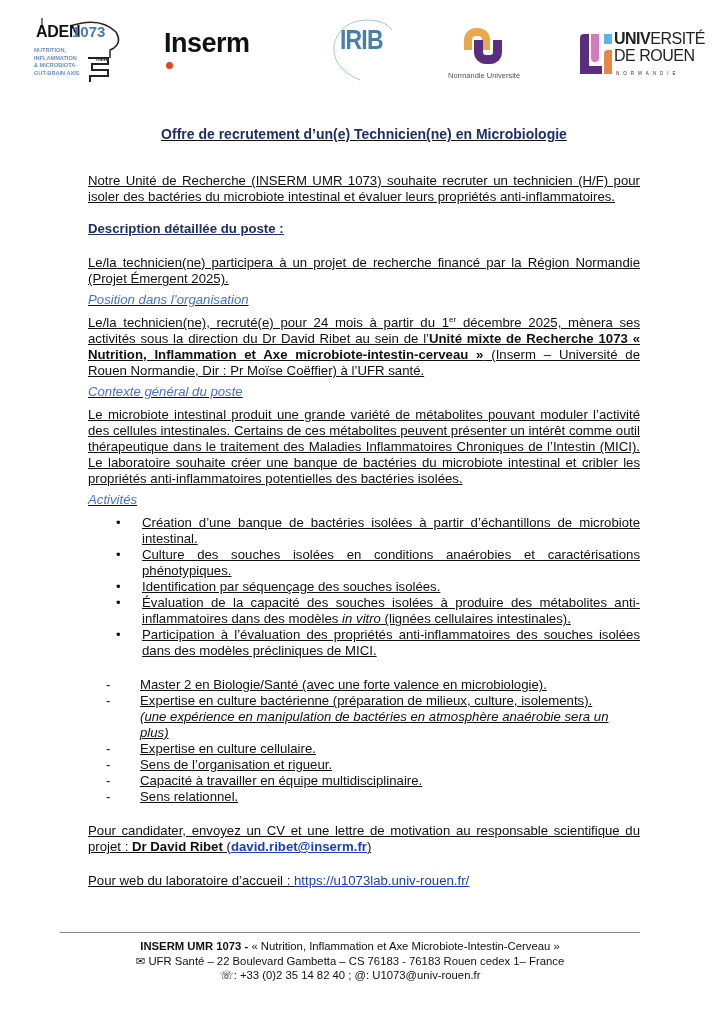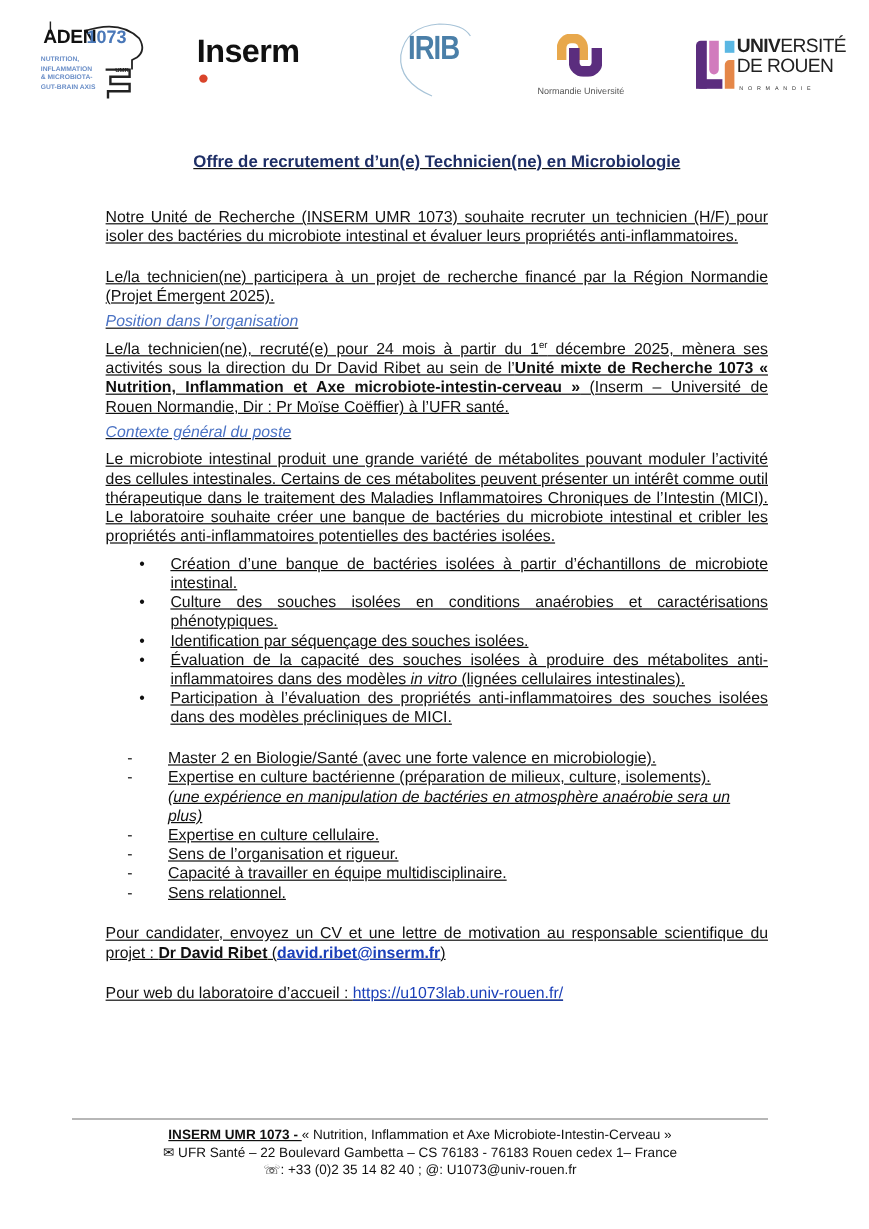--- a/index.html
+++ b/index.html
@@ -59,21 +59,21 @@
   ul.bullets li { position: relative; padding-left: 0; text-align: justify; }
   ul.bullets li::before { content: "•"; position: absolute; left: -26px; top: 0; }
 
   ul.dashes { list-style: none; margin-left: 52px; }
   ul.dashes li { position: relative; }
   ul.dashes li::before { content: "-"; position: absolute; left: -34px; top: 0; }
   .note { font-style: italic; }
 
   .footer-rule { position: absolute; left: 60px; top: 932px; width: 580px; height: 1px; background: #888; }
   .footer { position: absolute; left: 60px; top: 939px; width: 580px; text-align: center; font-size: 11.3px; line-height: 14.5px; color: #111; }
-  .footer b { font-weight: bold; text-decoration: underline; }
+  .footer b { font-weight: bold; }
 </style>
 </head>
 <body>
 
 <div class="logos">
   <div class="logo aden">
     <svg width="100" height="72" viewBox="0 0 100 72">
       <path d="M12 4 L12 14" stroke="#222" stroke-width="1.2" fill="none"></path>
       <path d="M40 12 Q70 2 86 18 Q92 28 84 34 L80 36 L80 44" stroke="#222" stroke-width="1.5" fill="none"></path>
       <path d="M58 44 L78 44 L78 50 L62 50 L62 56 L78 56 L78 62 L60 62 L60 68" stroke="#222" stroke-width="2" fill="none"></path>
@@ -117,29 +117,31 @@
     <div class="t2"><span>DE </span><b>ROUEN</b></div>
     <div class="t3">NORMANDIE</div>
   </div>
 </div>
 
 <div class="doc">
   <h1 class="title">Offre de recrutement d’un(e) Technicien(ne) en Microbiologie</h1>
 
   <p class="p-intro">Notre Unité de Recherche (INSERM UMR 1073) souhaite recruter un technicien (H/F) pour isoler des bactéries du microbiote intestinal et évaluer leurs propriétés anti-inflammatoires.</p>
 
+  <div class="sec-heading" style="margin-top:16px">Description détaillée du poste :</div>
 
   <p style="margin-top:18px">Le/la technicien(ne) participera à un projet de recherche financé par la Région Normandie (Projet Émergent 2025).</p>
 
   <div class="sub-heading" style="margin-top:5px">Position dans l’organisation</div>
   <p style="margin-top:7px"><span>Le/la technicien(ne), recruté(e) pour 24 mois à partir du 1</span><sup style="font-size:8px;line-height:0">er</sup><span> décembre 2025, mènera ses activités sous la direction du Dr David Ribet au sein de l’</span><span class="bold">Unité mixte de Recherche 1073 « Nutrition, Inflammation et Axe microbiote-intestin-cerveau »</span><span> (Inserm – Université de Rouen Normandie, Dir : Pr Moïse Coëffier) à l’UFR santé.</span></p>
 
   <div class="sub-heading" style="margin-top:5px">Contexte général du poste</div>
   <p style="margin-top:7px">Le microbiote intestinal produit une grande variété de métabolites pouvant moduler l’activité des cellules intestinales. Certains de ces métabolites peuvent présenter un intérêt comme outil thérapeutique dans le traitement des Maladies Inflammatoires Chroniques de l’Intestin (MICI). Le laboratoire souhaite créer une banque de bactéries du microbiote intestinal et cribler les propriétés anti-inflammatoires potentielles des bactéries isolées.</p>
 
+  <div class="sub-heading" style="margin-top:5px">Activités</div>
   <ul class="bullets" style="margin-top:7px">
     <li>Création d’une banque de bactéries isolées à partir d’échantillons de microbiote intestinal.</li>
     <li>Culture des souches isolées en conditions anaérobies et caractérisations phénotypiques.</li>
     <li>Identification par séquençage des souches isolées.</li>
     <li><span>Évaluation de la capacité des souches isolées à produire des métabolites anti-inflammatoires dans des modèles </span><i>in vitro</i><span> (lignées cellulaires intestinales).</span></li>
     <li>Participation à l’évaluation des propriétés anti-inflammatoires des souches isolées dans des modèles précliniques de MICI.</li>
   </ul>
 
   <ul class="dashes" style="margin-top:18px">
     <li>Master 2 en Biologie/Santé (avec une forte valence en microbiologie).</li>

